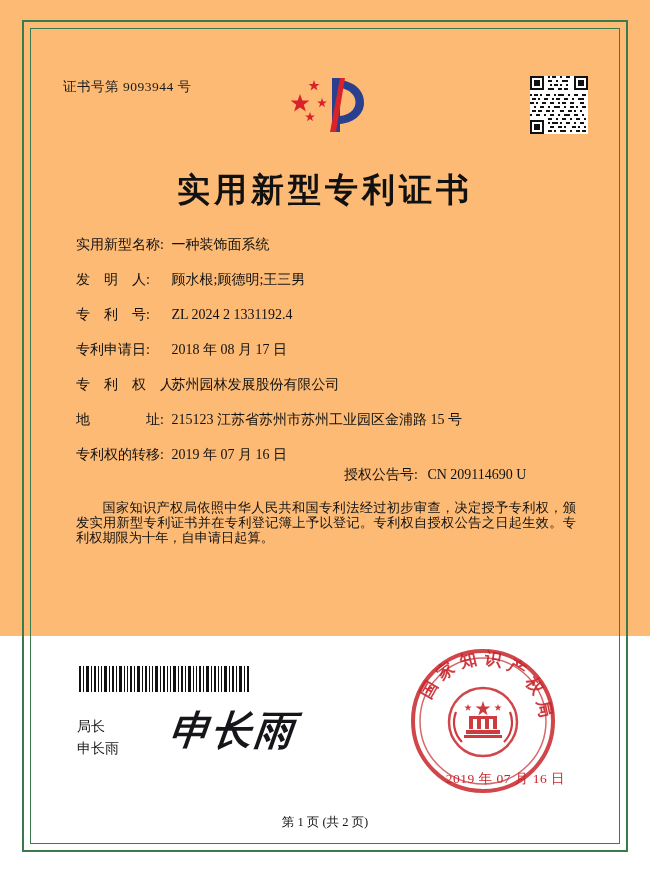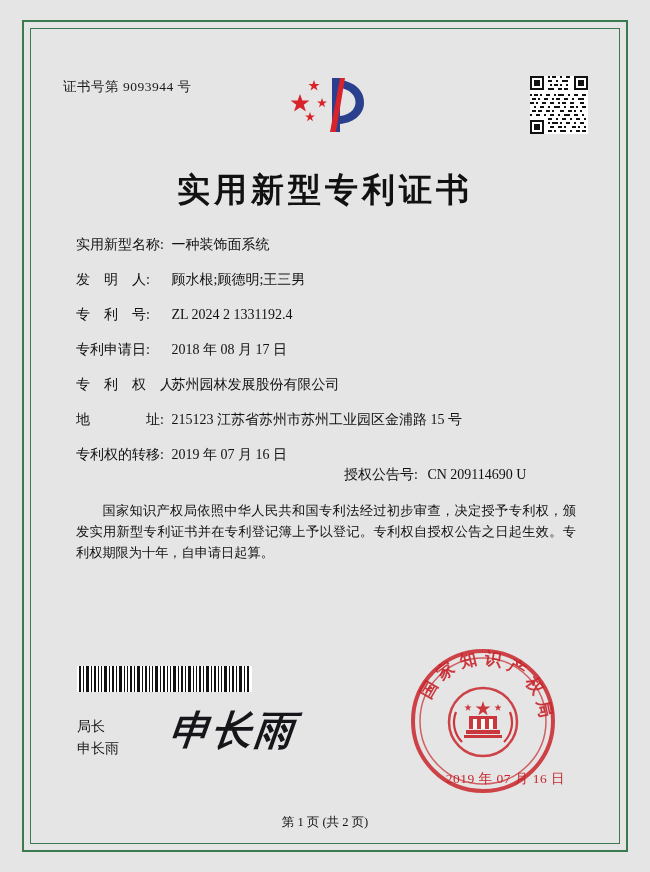--- a/index.html
+++ b/index.html
@@ -13,22 +13,22 @@
     font-family: "Liberation Serif", "DejaVu Serif", serif;
     color: #1a1a1a;
     position: relative;
     overflow: hidden;
   }
 
   .page {
     position: absolute;
     left: 0; top: 0;
     width: 650px;
-    height: 872px;
-    background: #e5e5e5;
+    height: 636px;
+    background: #fdba74;
   }
 
   
   .border-outer {
     position: absolute;
     left: 22px;
     top: 20px;
     width: 606px;
     height: 832px;
     border: 2px solid #3a7a4e;
@@ -131,21 +131,21 @@
     margin-right: 6px;
   }
 
   
   .body-text {
     position: absolute;
     left: 46px;
     top: 472px;
     width: 500px;
     font-size: 13.2px;
-    line-height: 21px;
+    line-height: 15px;
     text-align: justify;
     color: #111;
   }
   .body-text p {
     margin: 0 0 4px 0;
     text-indent: 2em;
   }
 
   
   .barcode {

